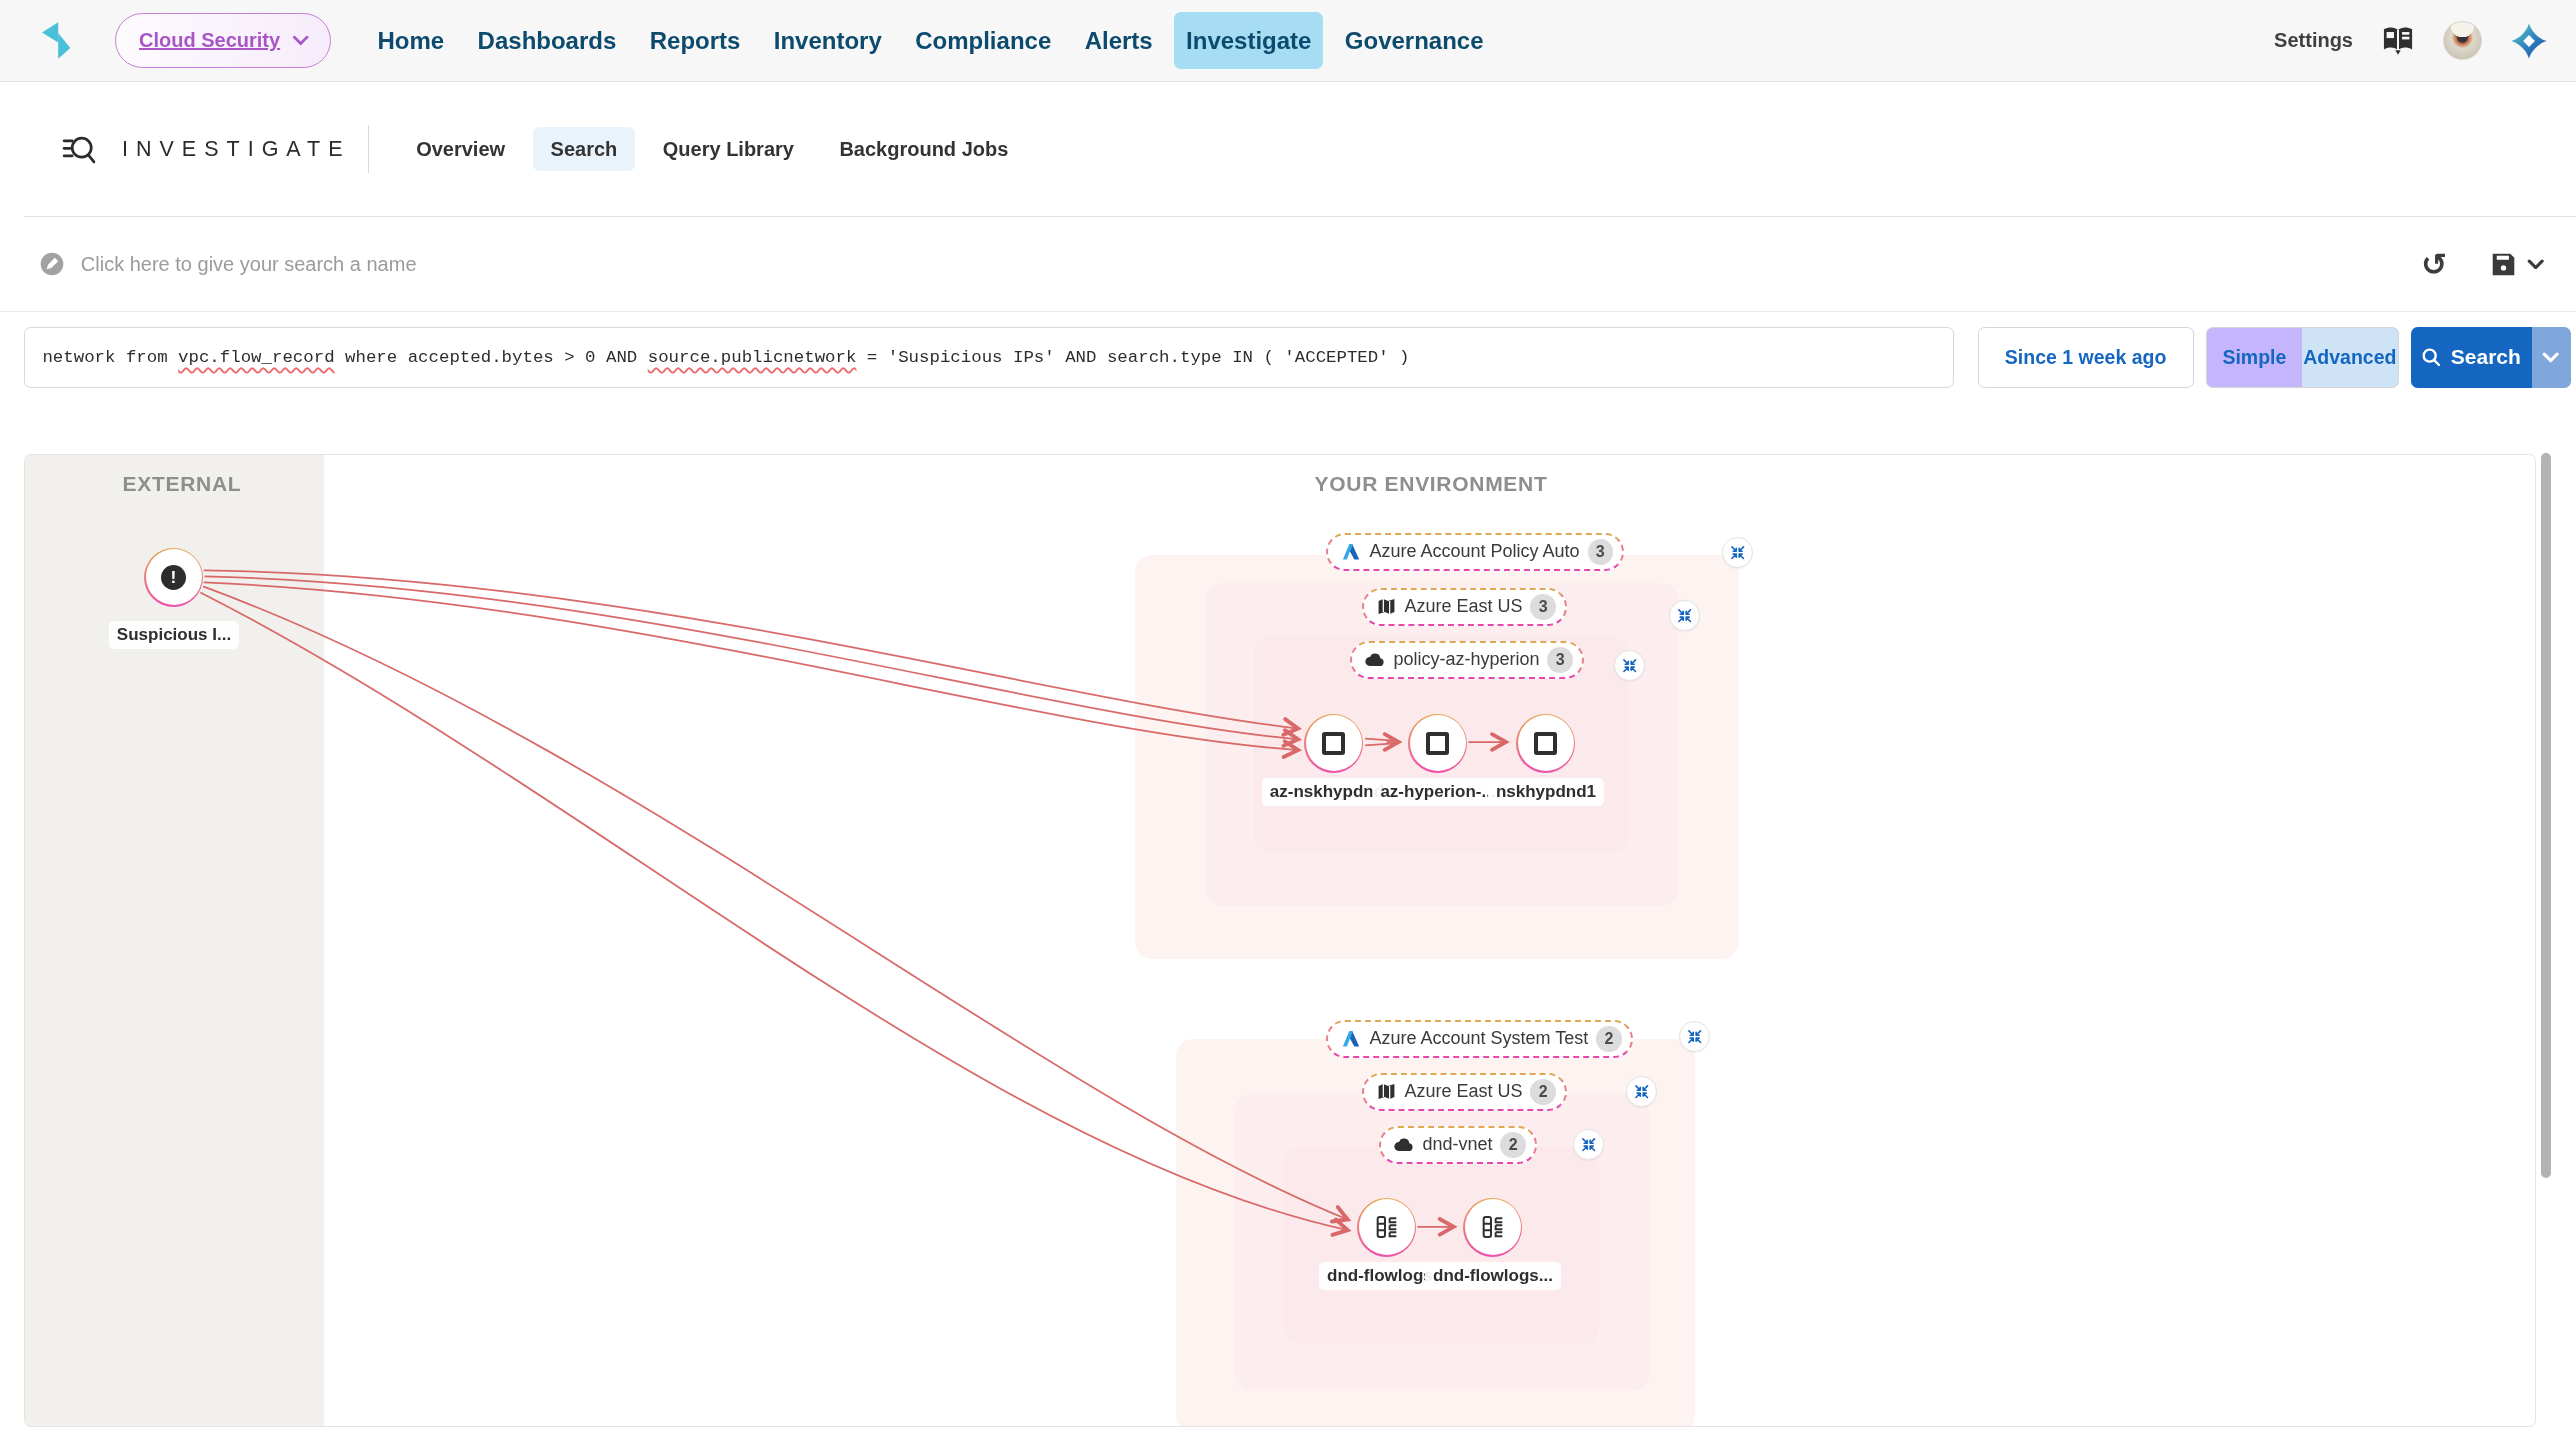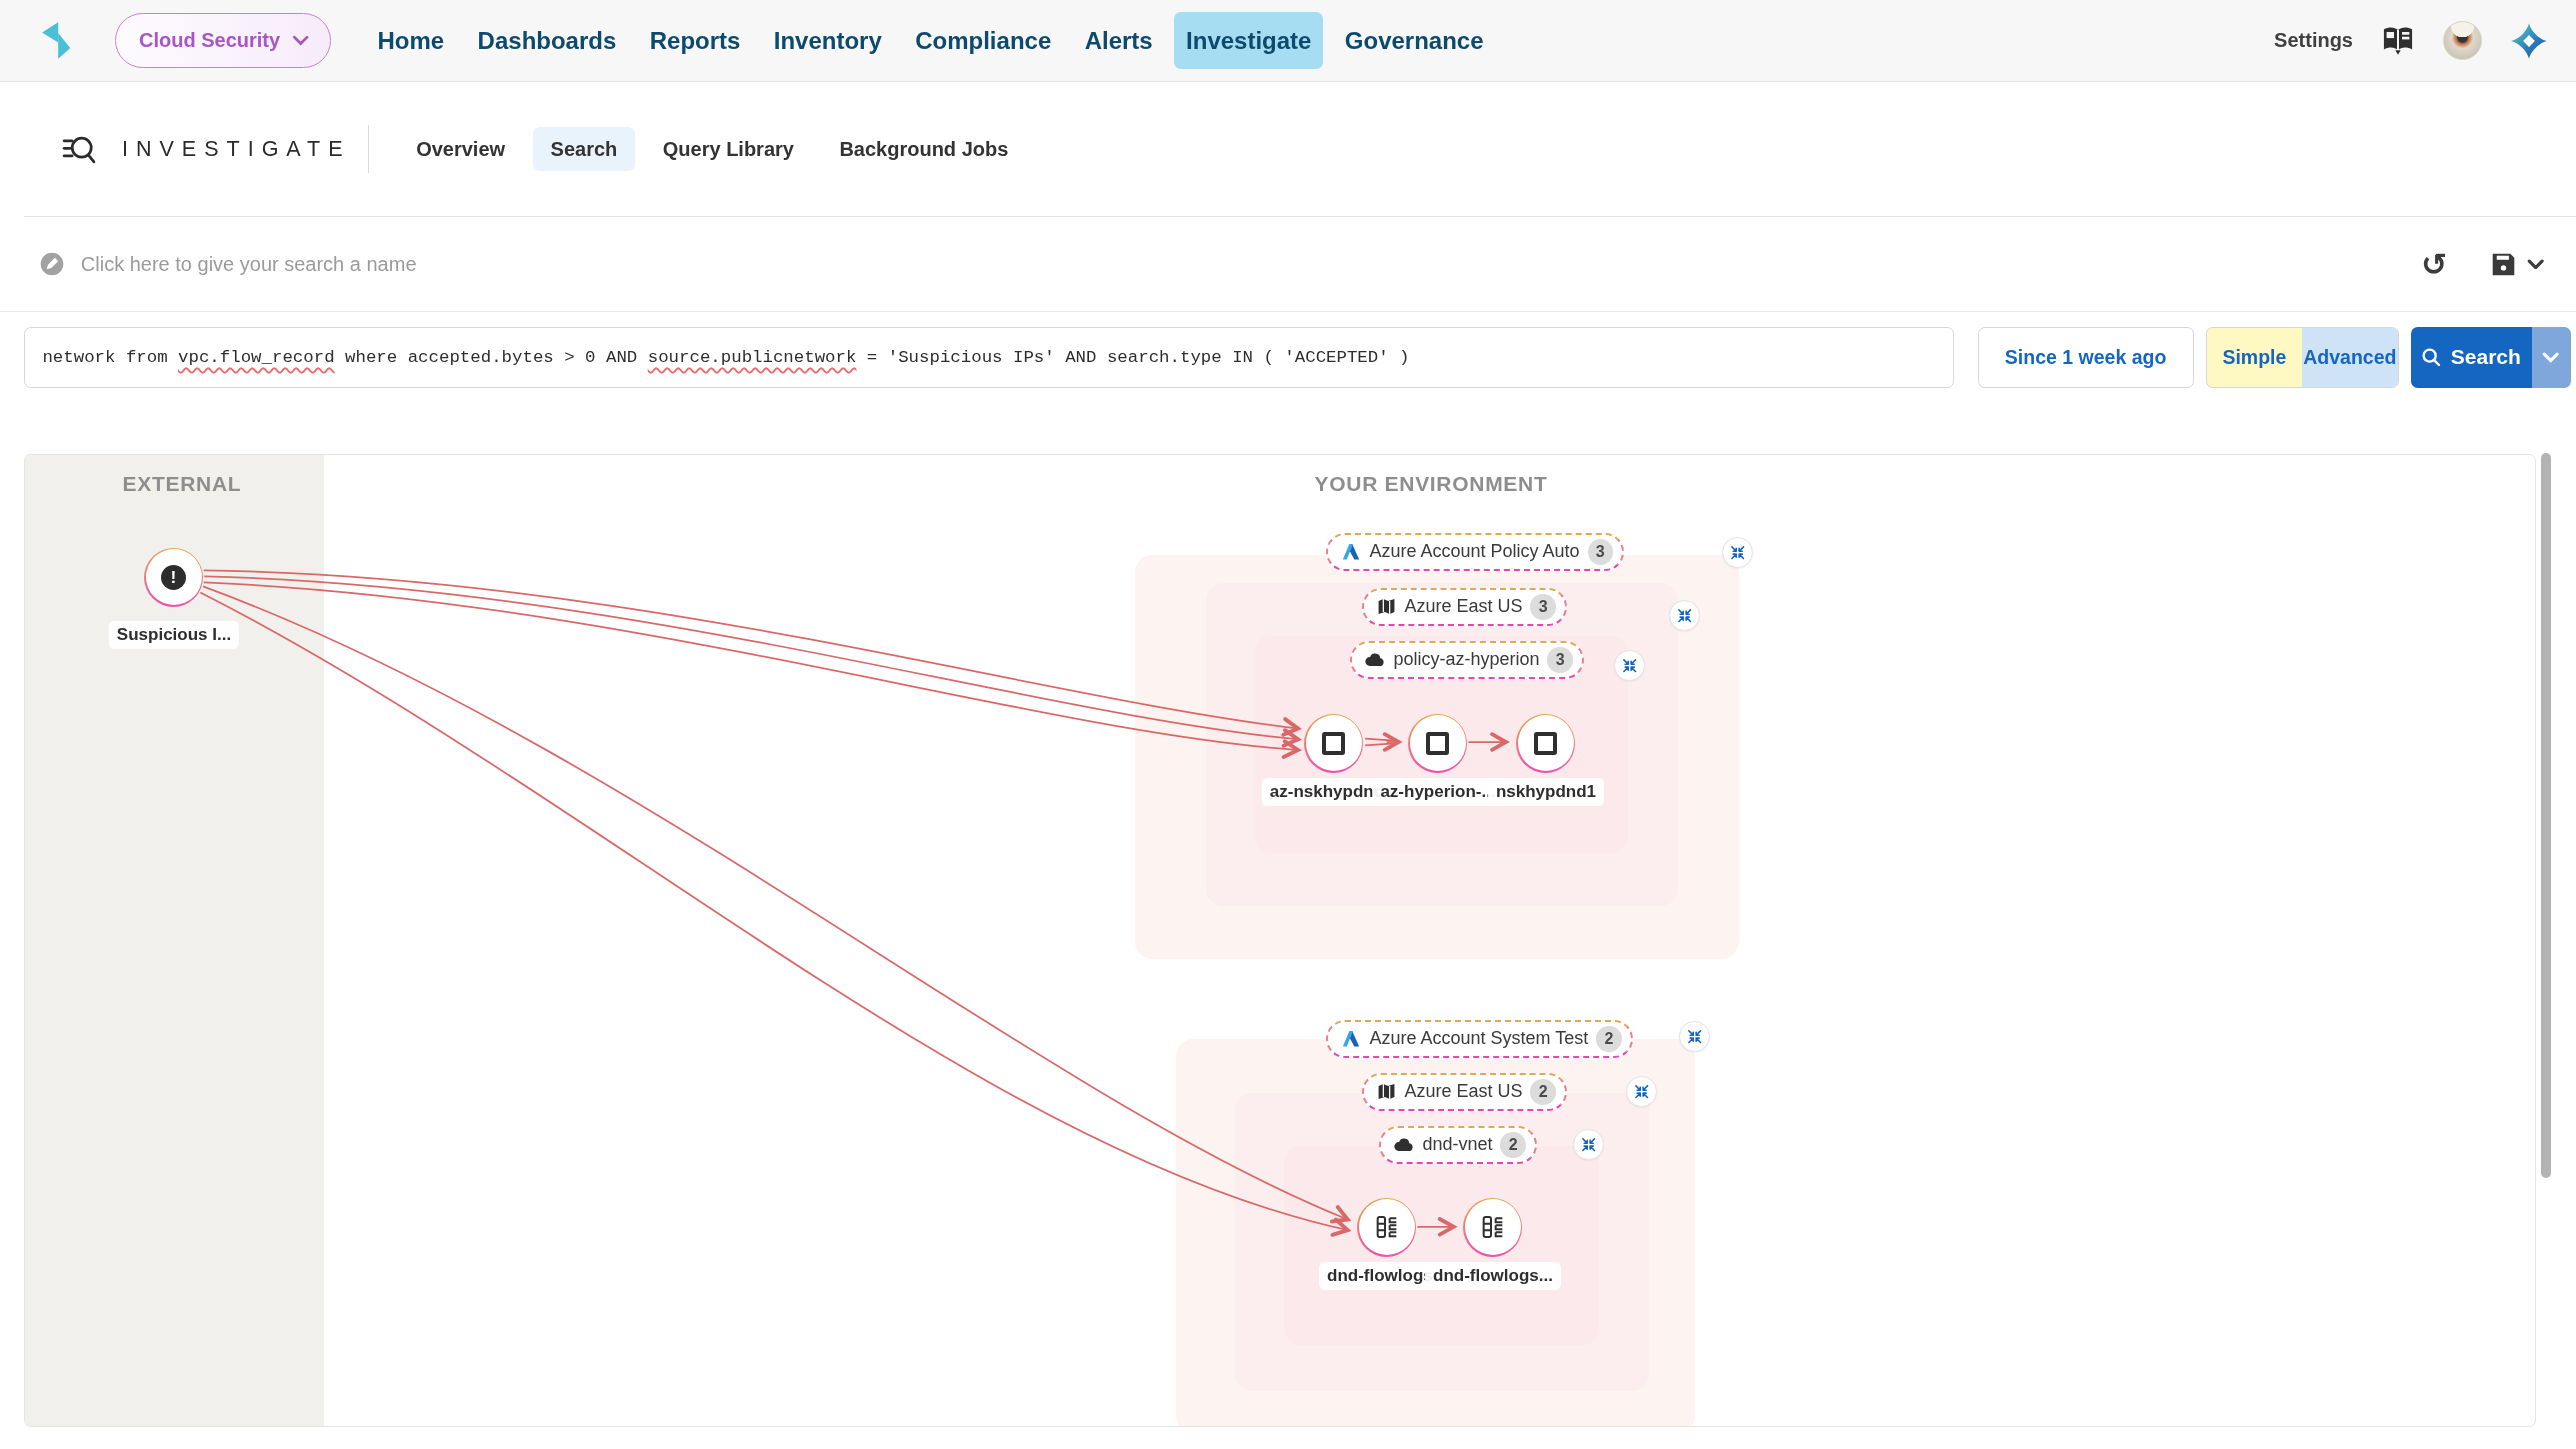--- a/index.html
+++ b/index.html
@@ -16,21 +16,21 @@
     height:82px; background:#f7f7f7; border-bottom:0.7px solid #e2e2e2;
     display:flex; align-items:center; padding:0 28px 0 38px;
   }
   .brand-logo { width:35px; height:39px; flex:0 0 auto; }
   .product-pill {
     margin-left:42px; height:55px; padding:0 20px 0 23px;
     border:1.3px solid #c97fd9; border-radius:27.5px;
     background:linear-gradient(90deg,#fdfbfe 0%,#f6ecfa 100%);
     display:flex; align-items:center; gap:12px; cursor:pointer;
   }
-  .product-pill .label { color:#a855c8; font-size:20px; font-weight:700; }
+  .product-pill .label { color:#a855c8; font-size:20px; font-weight:700;text-decoration:underline; }
   .chev { width:17.4px; height:10.7px; }
   .main-nav { display:flex; align-items:center; margin-left:35px; gap:9.4px; }
   .nav-item {
     font-size:24px; font-weight:600; color:#0c4a6e;
     padding:14.8px 12px; border-radius:6.7px; cursor:pointer; white-space:nowrap;
   }
   .nav-item.active { background:#a7ddf2; }
   .top-right { margin-left:auto; display:flex; align-items:center; gap:28px; }
   .settings-link { font-size:20px; font-weight:600; color:#404040; cursor:pointer; }
   .book-icon { width:34px; height:29.5px; cursor:pointer; }
@@ -92,21 +92,21 @@
   }
   .time-pill {
     width:216px; border:0.7px solid #d6d6d6; border-radius:6.7px; background:#fff;
     display:flex; align-items:center; justify-content:center; gap:27px; cursor:pointer;
   }
   .clock-icon { width:25.5px; height:25.5px; }
   .time-label { font-size:19.5px; font-weight:600; color:#1566c1; white-space:nowrap; }
   .blue { color:#1566c1; }
   .seg-toggle {
     width:193px; border:0.7px solid #d6d6d6; border-radius:6.7px; overflow:hidden;
-    display:flex; background:#fef9c3;
+    display:flex; background:#c4b5fd;
   }
   .seg { flex:1; display:flex; align-items:center; justify-content:center;
          font-size:19.5px; font-weight:600; color:#1566c1; cursor:pointer; }
   .seg.active { background:#cfe3f7; }
   .search-split { width:160px; display:flex; border-radius:6.7px; overflow:hidden; cursor:pointer; }
   .search-main {
     flex:1; background:#1566c1; display:flex; align-items:center;
     justify-content:center; gap:9.4px; color:#fff; font-size:21px; font-weight:600;
   }
   .search-caret { width:39px; background:#7fa7db; display:flex; align-items:center; justify-content:center; }

